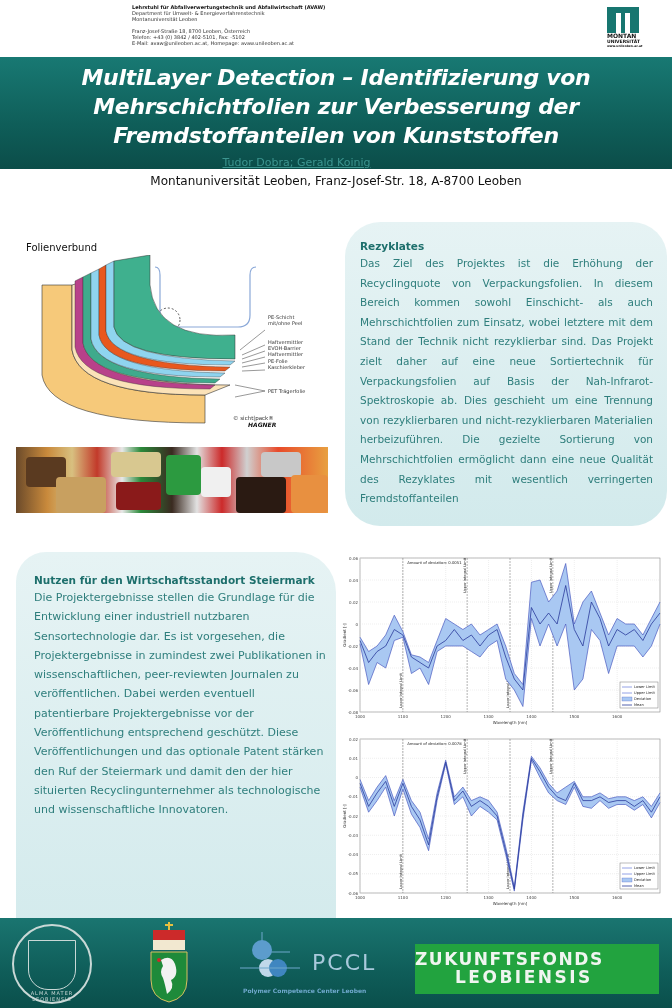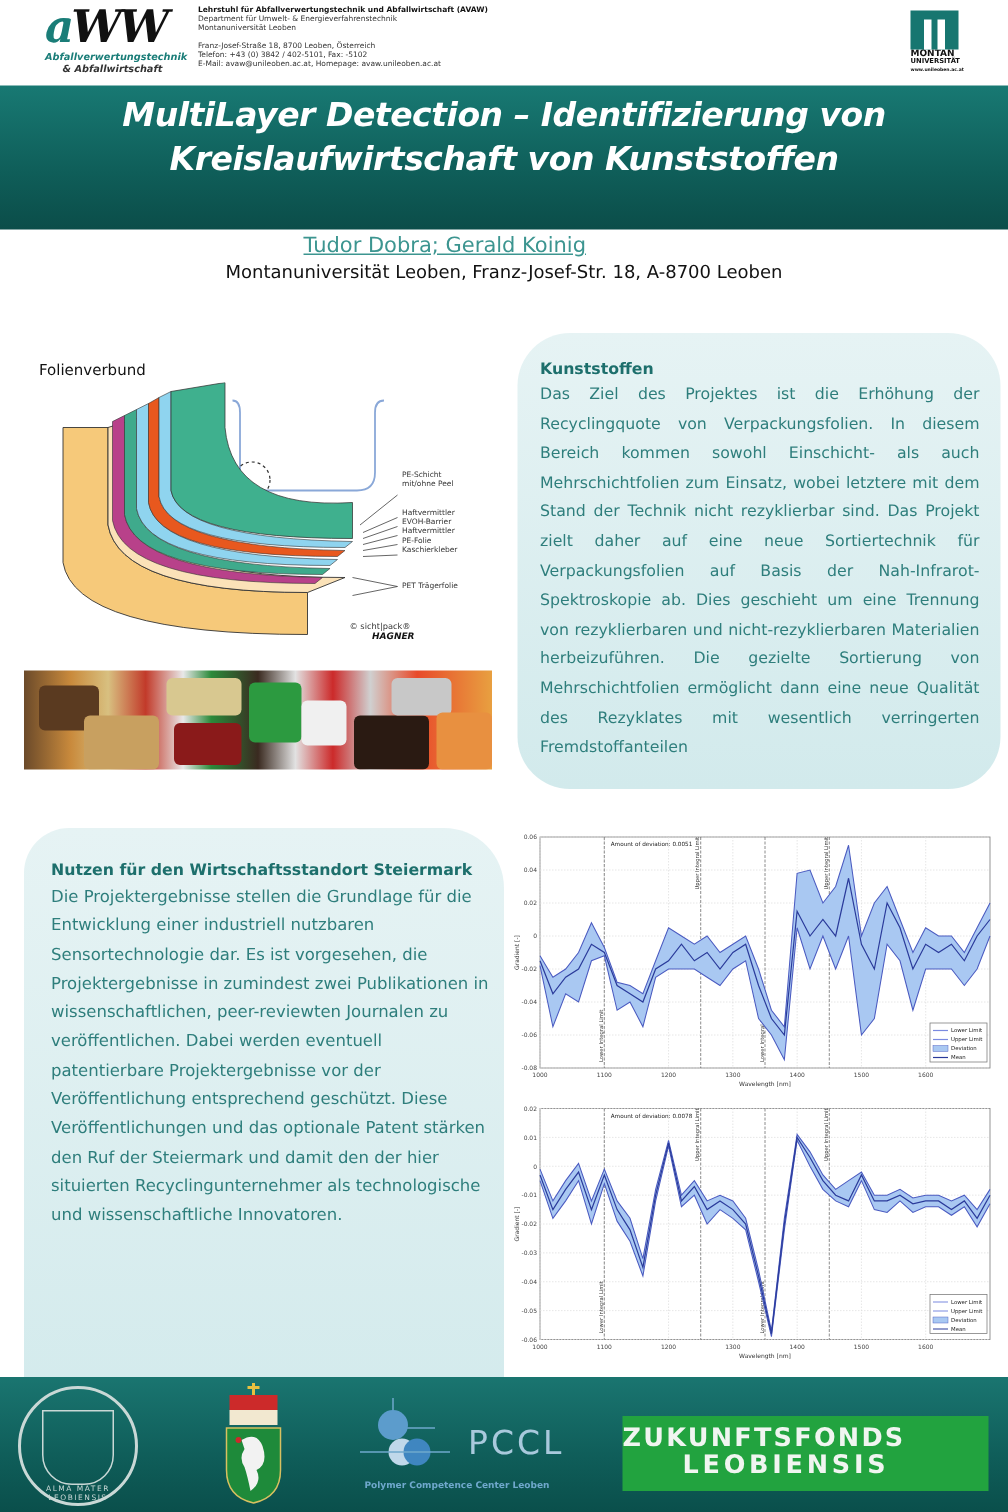--- a/index.html
+++ b/index.html
@@ -26,24 +26,24 @@
   .dept-name small { font-size: 7px; font-style: normal; }
 
   .mu-logo { position: absolute; left: 607px; top: 7px; width: 36px; height: 46px; }
   .mu-m { width: 32px; height: 26px; background: #177670; position: relative; }
   .mu-m::before { content: ""; position: absolute; left: 9px; top: 6px; width: 5px; height: 20px; background: #fff; }
   .mu-m::after { content: ""; position: absolute; left: 18px; top: 6px; width: 5px; height: 20px; background: #fff; }
   .mu-text { font-size: 6px; font-weight: bold; color: #111; line-height: 6px; }
   .mu-text2 { font-size: 4.5px; font-weight: bold; color: #111; line-height: 5px; }
 
   
-  .title-band { position: absolute; left: 0; top: 57px; width: 672px; height: 96px;
+  .title-band { position: absolute; left: 0; top: 57px; width: 672px; height: 112px;
     background: linear-gradient(180deg, #187973 0%, #0f5e59 60%, #0b4d49 100%); }
   .title-text { color: #fff; font-style: italic; font-weight: bold; font-size: 22px; line-height: 29px; text-align: center; padding-top: 6px; letter-spacing: -0.3px; }
-  .authors { position: absolute; top: 156px; left: 0; width: 593px; text-align: center; font-size: 14px; color: #3c9590; text-decoration: underline; }
+  .authors { position: absolute; top: 156px; left: 0; width: 593px; text-align: center; font-size: 11px; color: #3c9590; text-decoration: underline; }
   .affil { position: absolute; top: 174px; left: 0; width: 672px; text-align: center; font-size: 12px; color: #111; }
 
   
   .fig-title { position: absolute; left: 26px; top: 242px; font-size: 10px; font-weight: normal; color: #111; }
   .fig { position: absolute; left: 20px; top: 255px; width: 305px; height: 175px; }
   .fig-label { position: absolute; font-size: 5px; line-height: 6px; color: #333; }
   .photo { position: absolute; left: 16px; top: 447px; width: 312px; height: 66px; overflow: hidden;
     background: linear-gradient(90deg, #6b4a2a 0%, #c98a3c 10%, #d8c080 18%, #c23a2a 26%, #e8e8e8 34%, #2b8a3a 40%, #3a2a20 50%, #e2e2e2 58%, #cc2a2a 66%, #d0d0d0 74%, #e84a2a 84%, #e8a040 100%); }
   .photo .blob { position: absolute; border-radius: 4px; }
 
@@ -76,48 +76,42 @@
   .pccl-sub { position: absolute; left: 3px; top: 55px; font-size: 6px; font-weight: bold; color: #6fa8cc; white-space: nowrap; }
   .zuk { position: absolute; left: 415px; top: 26px; width: 244px; height: 50px; background: #22a33f;
     color: #f0f5f0; font-weight: bold; font-family: "DejaVu Sans", sans-serif; text-align: left; }
   .zuk .l1 { font-size: 17px; letter-spacing: 1.5px; line-height: 19px; padding-top: 6px; }
   .zuk .l2 { font-size: 17px; letter-spacing: 2.5px; line-height: 17px; padding-left: 40px; }
 </style>
 </head>
 <body>
 
 <div class="header">
-  <div class="aww-logo">
-    <div class="aww-mark">
-      <span class="a">a</span><span class="ww">WW</span>
-    </div>
-    <div class="aww-sub">Abfallverwertungstechnik</div>
-    <div class="aww-sub2">&amp; Abfallwirtschaft</div>
-  </div>
   <div class="aww-info">
     <div class="bold">Lehrstuhl für Abfallverwertungstechnik und Abfallwirtschaft (AVAW)</div>
     <div>Department für Umwelt- &amp; Energieverfahrenstechnik</div>
     <div>Montanuniversität Leoben</div>
     <div class="gap"></div>
     <div>Franz-Josef-Straße 18, 8700 Leoben, Österreich</div>
     <div>Telefon: +43 (0) 3842 / 402-5101,  Fax: -5102</div>
     <div>E-Mail: avaw@unileoben.ac.at,  Homepage: avaw.unileoben.ac.at</div>
   </div>
   <div class="mu-logo">
     <div class="mu-m"></div>
     <div class="mu-text">MONTAN</div>
     <div class="mu-text2">UNIVERSITÄT</div>
     <div class="mu-text2" style="font-size:3px">www.unileoben.ac.at</div>
   </div>
 </div>
 
 <div class="title-band">
   <div class="title-text">
     <div>MultiLayer Detection – Identifizierung von</div>
-    <div>Kreislaufwirtschaft von Kunststoffen</div>
+    <div>Mehrschichtfolien zur Verbesserung der</div>
+    <div>Fremdstoffanteilen von Kunststoffen</div>
   </div>
 </div>
 <div class="authors">Tudor Dobra; Gerald Koinig</div>
 <div class="affil">Montanuniversität Leoben, Franz-Josef-Str. 18, A-8700 Leoben</div>
 
 <div class="fig-title">Folienverbund</div>
 <div class="fig">
   <svg viewBox="0 0 305 175" width="305" height="175">
 
     <path d="M135 12 Q140 12 140 20 L140 60 Q140 72 152 72 L218 72 Q230 72 230 60 L230 20 Q230 12 236 12" fill="none" stroke="#8aa8d8" stroke-width="1.2"></path>
@@ -157,21 +151,21 @@
   <div class="blob" style="left:95px;top:5px;width:50px;height:25px;background:#d8c890"></div>
   <div class="blob" style="left:100px;top:35px;width:45px;height:28px;background:#8a1a1a"></div>
   <div class="blob" style="left:150px;top:8px;width:35px;height:40px;background:#2c9a40"></div>
   <div class="blob" style="left:185px;top:20px;width:30px;height:30px;background:#f0f0f0"></div>
   <div class="blob" style="left:220px;top:30px;width:50px;height:36px;background:#2a1a12"></div>
   <div class="blob" style="left:245px;top:5px;width:40px;height:25px;background:#c8c8c8"></div>
   <div class="blob" style="left:275px;top:28px;width:37px;height:38px;background:#e89040"></div>
 </div>
 
 <div class="panel panel-right">
-  <h3>Kunststoffen</h3>
+  <h3>Rezyklates</h3>
   <p>Das Ziel des Projektes ist die Erhöhung der Recyclingquote von Verpackungsfolien. In diesem Bereich kommen sowohl Einschicht- als auch Mehrschichtfolien zum Einsatz, wobei letztere mit dem Stand der Technik nicht rezyklierbar sind. Das Projekt zielt daher auf eine neue Sortiertechnik für Verpackungsfolien auf Basis der Nah-Infrarot-Spektroskopie ab. Dies geschieht um eine Trennung von rezyklierbaren und nicht-rezyklierbaren Materialien herbeizuführen. Die gezielte Sortierung von Mehrschichtfolien ermöglicht dann eine neue Qualität des Rezyklates mit wesentlich verringerten Fremdstoffanteilen</p>
 </div>
 
 <div class="panel panel-left">
   <h3>Nutzen für den Wirtschaftsstandort Steiermark</h3>
   <p>Die Projektergebnisse stellen die Grundlage für die Entwicklung einer industriell nutzbaren Sensortechnologie dar. Es ist vorgesehen, die Projektergebnisse in zumindest zwei Publikationen in wissenschaftlichen, peer-reviewten Journalen zu veröffentlichen. Dabei werden eventuell patentierbare Projektergebnisse vor der Veröffentlichung entsprechend geschützt. Diese Veröffentlichungen und das optionale Patent stärken den Ruf der Steiermark und damit den der hier situierten Recyclingunternehmer als technologische und wissenschaftliche Innovatoren.</p>
 </div>
 
 <div class="chart chart1">
   <svg id="chart-svg-0" viewBox="0 0 332 182">

